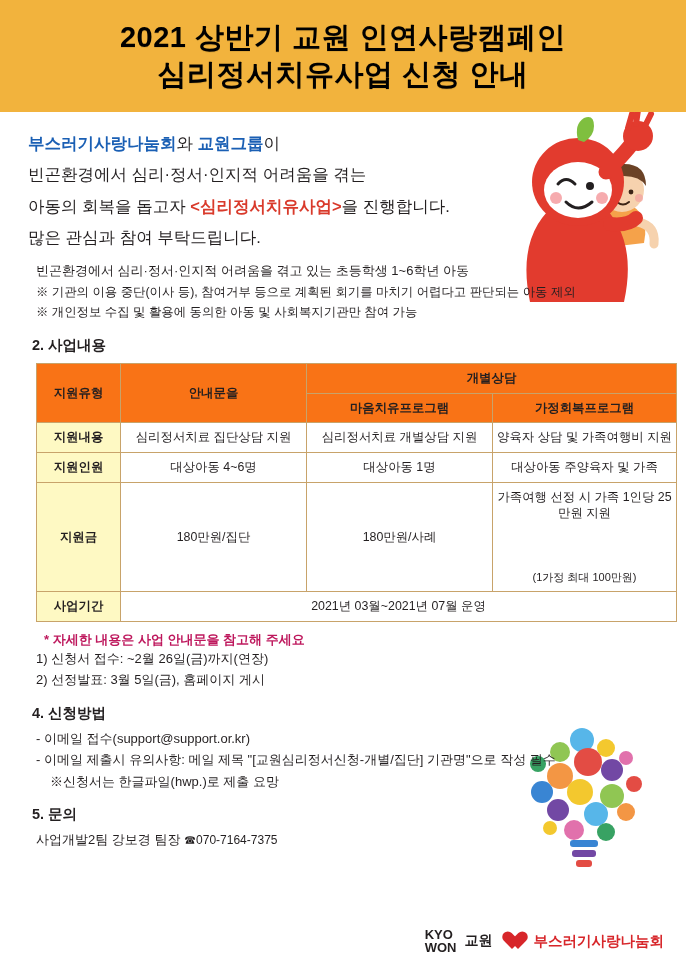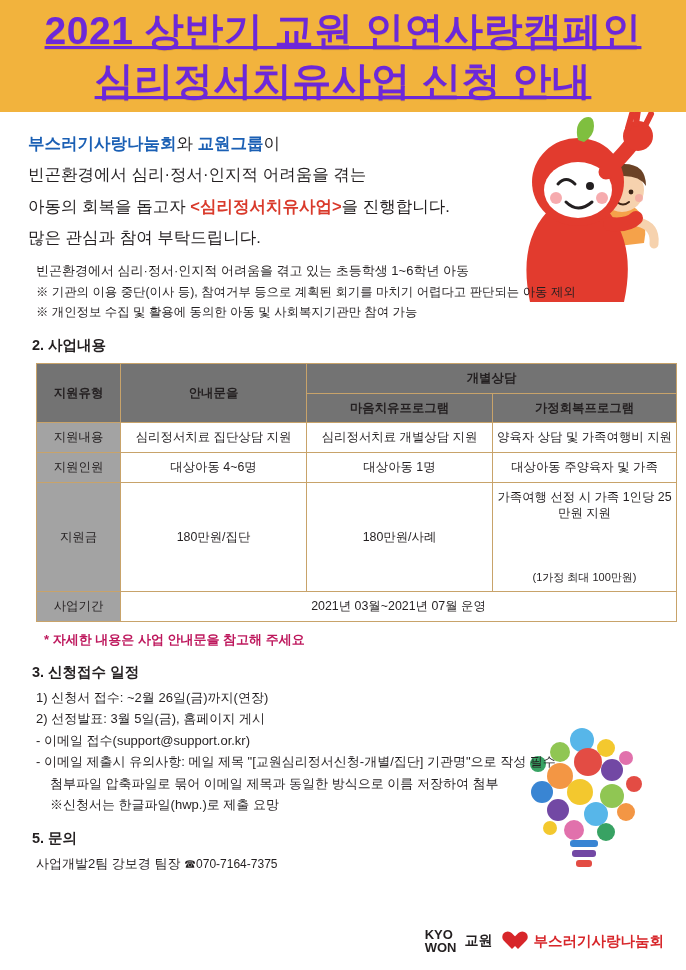--- a/index.html
+++ b/index.html
@@ -20,27 +20,26 @@
   .header {
     background: #f2b33d;
     height: 112px;
     display: flex;
     flex-direction: column;
     align-items: center;
     justify-content: center;
     gap: 2px;
   }
   .header .line {
-    color: #6d28d9;
-    font-size: 39px;
+    color: #000000;
+    font-size: 29px;
     font-weight: bold;
     letter-spacing: 0.5px;
     line-height: 1.22;
     text-shadow: 0 1px 0 rgba(0,0,0,0.08);
-    text-decoration: underline;
   }
 
   
   .intro {
     padding: 20px 28px 4px 28px;
     position: relative;
     z-index: 3;
   }
   .intro p {
     margin: 0 0 9px 0;
@@ -78,26 +77,26 @@
     table-layout: fixed;
   }
   table.biz th, table.biz td {
     border: 1px solid #c8a36a;
     text-align: center;
     vertical-align: middle;
     padding: 6px 4px;
     line-height: 1.35;
   }
   table.biz th {
-    background: #737373;
+    background: #f97316;
     font-weight: bold;
   }
   table.biz td.rowhead {
-    background: #a3a3a3;
-    font-weight: normal;
+    background: #fef9c3;
+    font-weight: bold;
     width: 84px;
   }
   .note-small { font-size: 11px; display: block; margin-top: 48px; }
 
   .redline {
     color: #be185d;
     font-size: 13px;
     font-weight: bold;
     margin: 9px 0 0 18px;
   }
@@ -285,21 +284,20 @@
           <td class="rowhead">사업기간</td>
           <td colspan="3">2021년 03월~2021년 07월 운영</td>
         </tr>
       </tbody>
     </table>
   </div>
   <div class="redline">* 자세한 내용은 사업 안내문을 참고해 주세요</div>
 </div>
 
 <div class="section">
-  <div class="sec-title">3. 신청접수 일정</div>
   <div class="sec-line">1) 신청서 접수: ~2월 26일(금)까지(연장)</div>
   <div class="sec-line">2) 선정발표: 3월 5일(금), 홈페이지 게시</div>
 </div>
 
 <div class="bulb">
   <svg viewBox="0 0 150 160" width="150" height="160" xmlns="http://www.w3.org/2000/svg">
     <g opacity="0.95">
       <circle cx="74" cy="26" r="12" fill="#4fb3e8"></circle>
       <circle cx="98" cy="34" r="9" fill="#f3c623"></circle>
       <circle cx="52" cy="38" r="10" fill="#8bc34a"></circle>
@@ -319,23 +317,23 @@
       <circle cx="98" cy="118" r="9" fill="#2e9e5b"></circle>
       <circle cx="42" cy="114" r="7" fill="#f3c623"></circle>
       <rect x="62" y="126" width="28" height="7" rx="3" fill="#2f7fd1"></rect>
       <rect x="64" y="136" width="24" height="7" rx="3" fill="#6b3fa0"></rect>
       <rect x="68" y="146" width="16" height="7" rx="3" fill="#e2433b"></rect>
     </g>
   </svg>
 </div>
 
 <div class="section">
+  <div class="sec-title">4. 신청방법</div>
   <div class="sec-line">- 이메일 접수(support@support.or.kr)</div>
   <div class="sec-line">- 이메일 제출시 유의사항: 메일 제목 "[교원심리정서신청-개별/집단] 기관명"으로 작성 필수</div>
-  <div class="sec-line" style="margin-left:24px">첨부파일 압축파일로 묶어 이메일 제목과 동일한 방식으로 이름 저장하여 첨부</div>
   <div class="sec-line" style="margin-left:24px">※신청서는 한글파일(hwp.)로 제출 요망</div>
 </div>
 
 <div class="section">
   <div class="sec-title">5. 문의</div>
   <div class="sec-line">
     <span>사업개발2팀 강보경 팀장 </span><span class="phone-ico">☎070-7164-7375</span>
   </div>
 </div>
 

